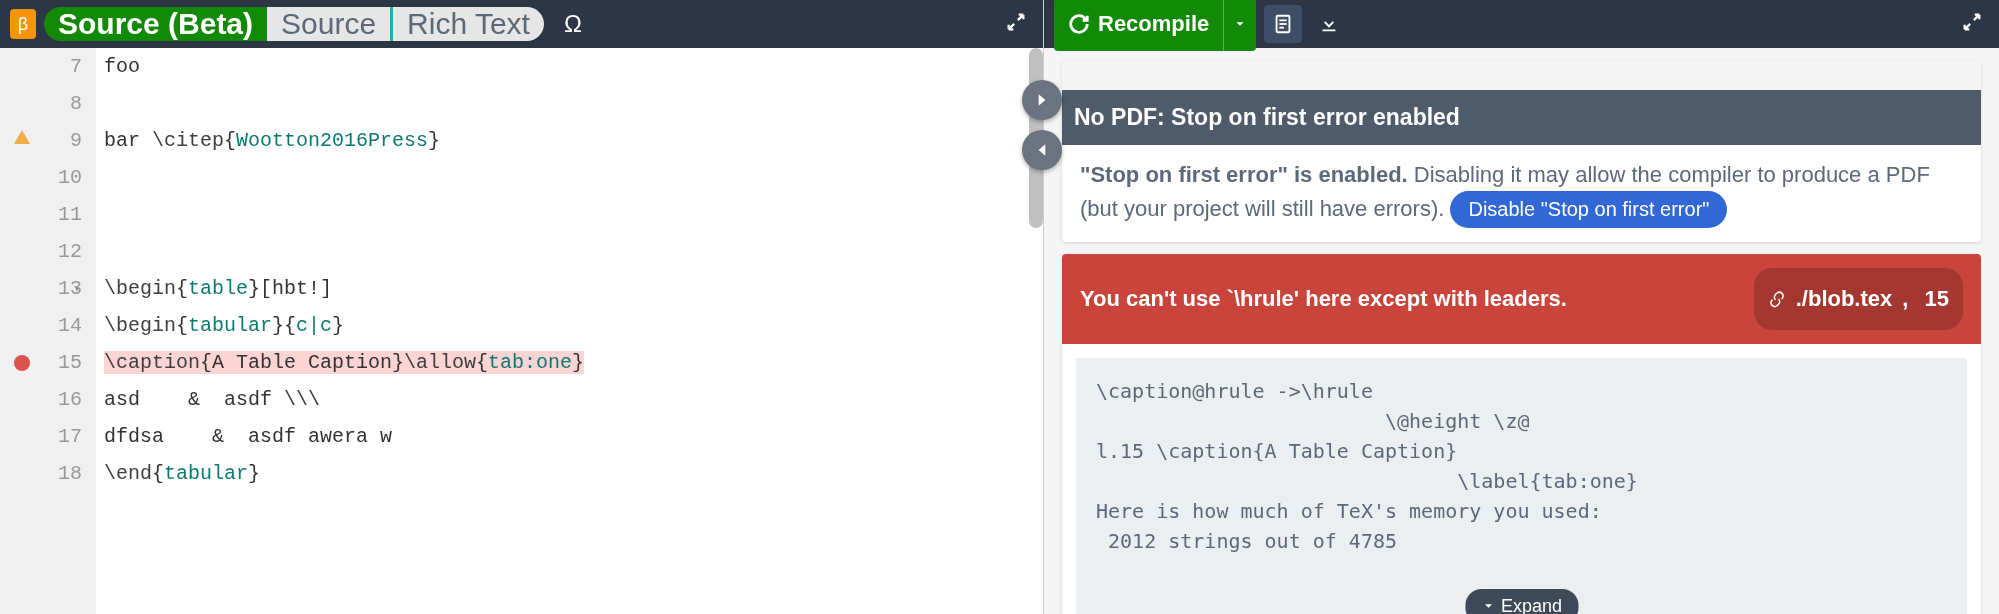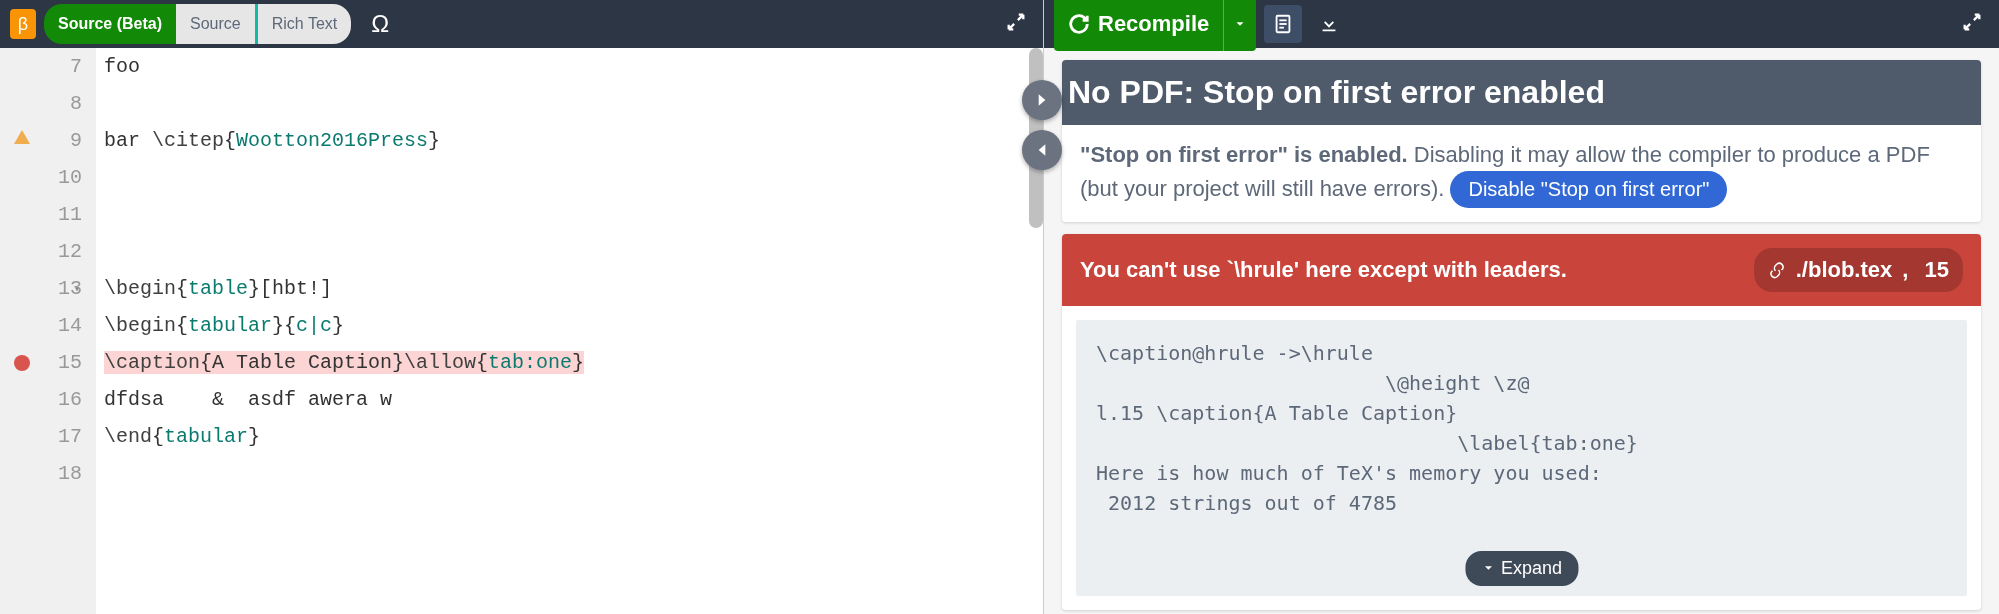--- a/index.html
+++ b/index.html
@@ -6,21 +6,21 @@
 body { font-family: -apple-system, "Helvetica Neue", Arial, sans-serif; background: #fff; overflow: hidden; }
 .app { display: flex; width: 1999px; height: 614px; }
 .pane { position: relative; display: flex; flex-direction: column; }
 .left { width: 1044px; border-right: 1px solid #ccc; }
 .right { flex: 1; background: #f5f5f5; }
 
 
 .toolbar { background: #2c3645; height: 48px; display: flex; align-items: center; padding: 0 10px; gap: 8px; }
 .beta-badge { background: #f89406; color: #fff; font-size: 18px; width: 26px; height: 30px; display: flex; align-items: center; justify-content: center; border-radius: 4px; font-weight: 500; }
 .segmented { display: flex; align-items: center; }
-.seg-btn { padding: 4px 14px; font-size: 16px; color: #5d6879; background: #e6e6e6; border: none; cursor: pointer; height: 40px; display: flex; align-items: center; }
+.seg-btn { padding: 4px 14px; font-size: 30px; color: #5d6879; background: #e6e6e6; border: none; cursor: pointer; height: 34px; display: flex; align-items: center; }
 .seg-btn.active { background: #138a07; color: #fff; border-radius: 18px 0 0 18px; font-weight: 600; }
 .seg-btn.mid { border-right: 3px solid #14b8a6; }
 .seg-btn.last { border-radius: 0 18px 18px 0; }
 .omega { color: #fff; font-size: 24px; margin-left: 12px; cursor: pointer; }
 .spacer { flex: 1; }
 .expand-icon { color: #fff; cursor: pointer; padding: 6px; }
 .expand-icon svg { width: 22px; height: 22px; }
 
 .recompile { background: #138a07; color: #fff; display: flex; align-items: center; border-radius: 4px; height: 53px; }
 .recompile-main { display: flex; align-items: center; gap: 8px; padding: 0 14px; font-size: 22px; font-weight: 600; cursor: pointer; border-right: 1px solid rgba(255,255,255,0.3); height: 100%; }
@@ -45,29 +45,29 @@
 .scrollbar-v { position: absolute; right: 0; top: 0; width: 14px; height: 180px; background: #c0c0c0; border-radius: 7px; }
 
 
 .float-btns { position: absolute; left: -22px; top: 80px; display: flex; flex-direction: column; gap: 10px; z-index: 5; }
 .round-btn { width: 40px; height: 40px; border-radius: 50%; background: #6b7280; color: #fff; display: flex; align-items: center; justify-content: center; cursor: pointer; box-shadow: 0 2px 4px rgba(0,0,0,0.3); }
 .round-btn svg { width: 20px; height: 20px; }
 
 
 .right-body { flex: 1; overflow: auto; padding: 0; position: relative; }
 .nopdf-box { margin: 12px 18px 12px 18px; border-radius: 4px; overflow: hidden; box-shadow: 0 1px 3px rgba(0,0,0,0.15); }
-.nopdf-head { background: #4f5b6b; color: #fff; font-size: 32px; font-weight: 600; padding: 14px 6px; }
+.nopdf-head { background: #4f5b6b; color: #fff; font-size: 23px; font-weight: 600; padding: 14px 12px; margin-top: 30px; }
 .nopdf-body { background: #fff; color: #5d6879; font-size: 22px; padding: 14px 18px; line-height: 1.45; }
 .nopdf-body strong { color: #5d6879; font-weight: 700; }
 .pill-btn { display: inline-block; background: #3168d6; color: #fff; border-radius: 20px; padding: 4px 18px; font-size: 20px; cursor: pointer; }
 
 .err-box { margin: 0 18px 12px 18px; border-radius: 4px; overflow: hidden; box-shadow: 0 1px 3px rgba(0,0,0,0.15); background:#fff; }
 .err-head { background: #c9453b; color: #fff; padding: 14px 18px; display: flex; align-items: center; font-size: 22px; }
 .err-title { font-weight: 600; }
-.err-loc { margin-left: auto; display: flex; align-items: center; gap: 10px; background: rgba(0,0,0,0.18); padding: 9px 14px; border-radius: 18px; font-weight: 600; }
+.err-loc { margin-left: auto; display: flex; align-items: center; gap: 10px; background: rgba(0,0,0,0.18); padding: 18px 14px; border-radius: 18px; font-weight: 600; }
 .err-body { background: #eceff1; color: #5d6879; font-family: Menlo, Monaco, monospace; font-size: 20px; padding: 18px 20px; line-height: 1.5; white-space: pre; position: relative; margin: 14px; border-radius: 2px; }
 .expand-pill { position: absolute; bottom: 10px; left: 50%; transform: translateX(-50%); background: #3f4a58; color: #fff; padding: 4px 16px; border-radius: 16px; font-size: 18px; font-family: -apple-system, Arial, sans-serif; cursor: pointer; display: flex; align-items: center; gap: 6px; }
 
 .drag-dots { position:absolute; left:2px; top:50%; transform:translateY(-50%); color:#9aa1ad; font-size:18px; line-height:6px; letter-spacing:4px; }
 </style>
 </head>
 <body>
 
 <div class="app">
 
@@ -106,20 +106,21 @@
       <div class="code" id="code">
           <div class="code-row">foo</div>
           <div class="code-row"></div>
           <div class="code-row">bar <span class="tok-cmd">\citep</span>{<span class="tok-kw">Wootton2016Press</span>}</div>
           <div class="code-row"></div>
           <div class="code-row"></div>
           <div class="code-row"></div>
           <div class="code-row"><span class="tok-cmd">\begin</span>{<span class="tok-kw">table</span>}[hbt!]</div>
           <div class="code-row"><span class="tok-cmd">\begin</span>{<span class="tok-kw">tabular</span>}{<span class="tok-kw">c|c</span>}</div>
           <div class="code-row"><span class="hl-err-line"><span class="tok-cmd">\caption</span>{A Table Caption}<span class="tok-cmd">\allow</span>{<span class="tok-kw">tab:one</span>}</span></div>
+          <div class="code-row">asd    &amp;  asdf <span class="tok-cmd">\</span><span class="tok-cmd">\</span><span class="tok-cmd">\</span></div>
           <div class="code-row">dfdsa    &amp;  asdf awera w</div>
           <div class="code-row"><span class="tok-cmd">\end</span>{<span class="tok-kw">tabular</span>}</div>
         </div>
       <div class="scrollbar-v"></div>
     </div>
   </div>
 
   <div class="pane right">
     <div class="float-btns">
       <div class="round-btn">

